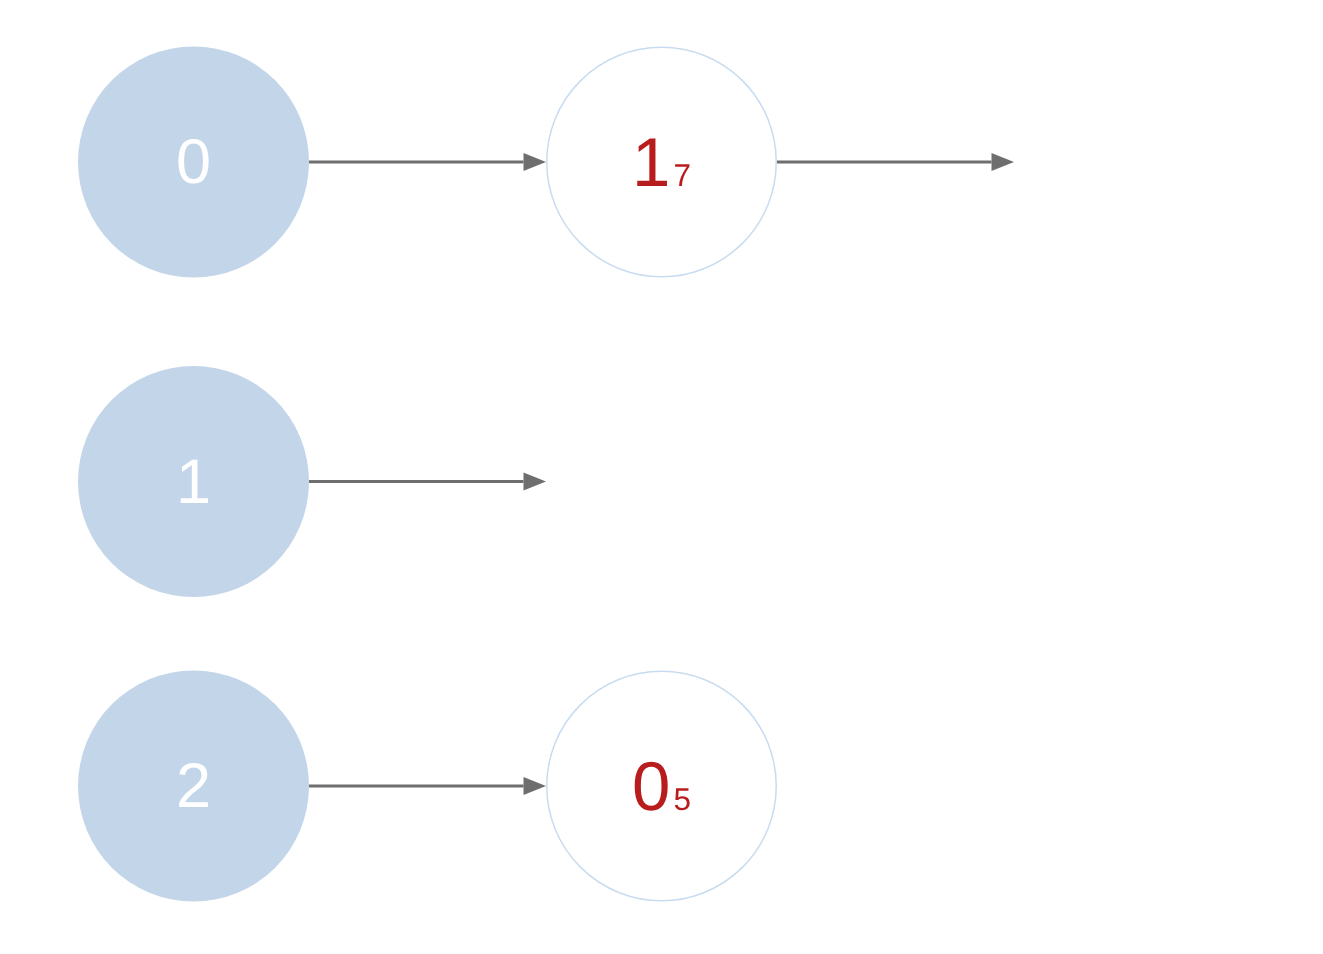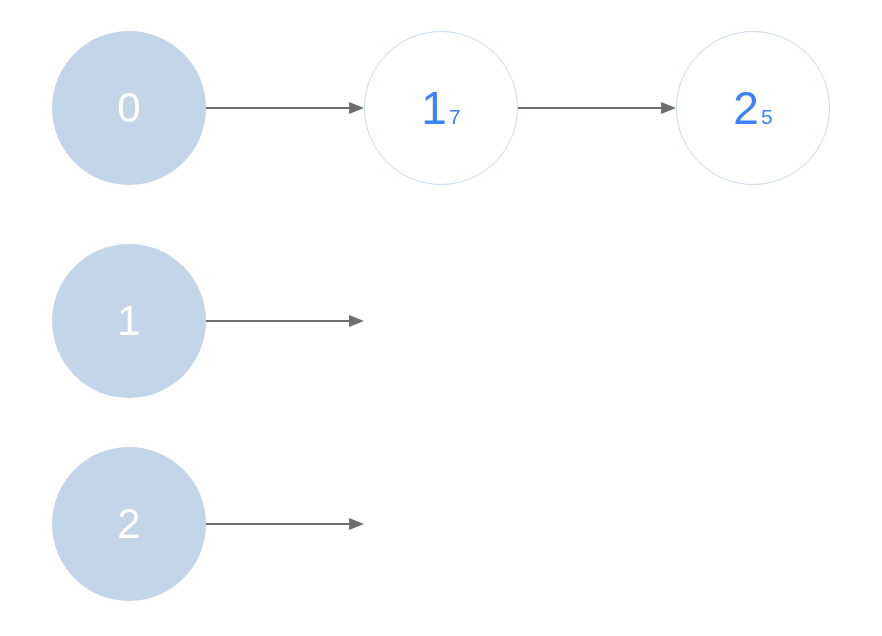--- a/index.html
+++ b/index.html
@@ -22,21 +22,21 @@
     box-sizing: border-box;
   }
   .head-circle {
     background: #C3D5E9;
     color: #ffffff;
     font-size: 42px;
   }
   .node-circle {
     background: #ffffff;
     border: 1.5px solid #C8DCF0;
-    color: #3b82f6;
+    color: #b91c1c;
     font-size: 46px;
   }
   .label { white-space: nowrap; }
   .weight-sub {
     font-size: 21px;
     margin-left: 2px;
   }
   .arrow {
     position: absolute;
     height: 1.5px;
@@ -65,31 +65,31 @@
   </div>
 
   <div class="arrow" style="left:206px; top:107px; width:143px;"></div>
 
   <div class="circle node-circle" style="left:364px; top:31px;">
     <span class="label"><span>1</span><span class="weight-sub">7</span></span>
   </div>
 
   <div class="arrow" style="left:518px; top:107px; width:143px;"></div>
 
-  <div class="circle node-circle" style="left:676px; top:31px;">
-    <span class="label"><span>2</span><span class="weight-sub">5</span></span>
-  </div>
 
   <div class="circle head-circle" style="left:52px; top:244px;">
     <span class="label">1</span>
   </div>
 
   <div class="arrow" style="left:206px; top:320px; width:143px;"></div>
 
 
   <div class="circle head-circle" style="left:52px; top:447px;">
     <span class="label">2</span>
   </div>
 
   <div class="arrow" style="left:206px; top:523px; width:143px;"></div>
 
+  <div class="circle node-circle" style="left:364px; top:447px;">
+    <span class="label"><span>0</span><span class="weight-sub">5</span></span>
+  </div>
 
 </div>
 
 </body></html>

